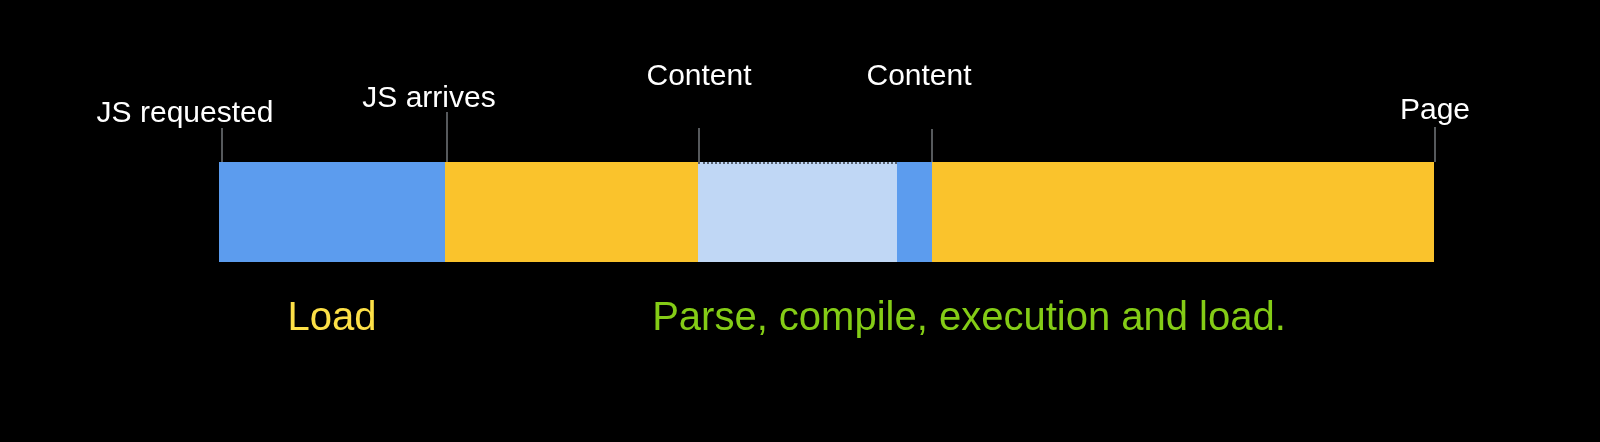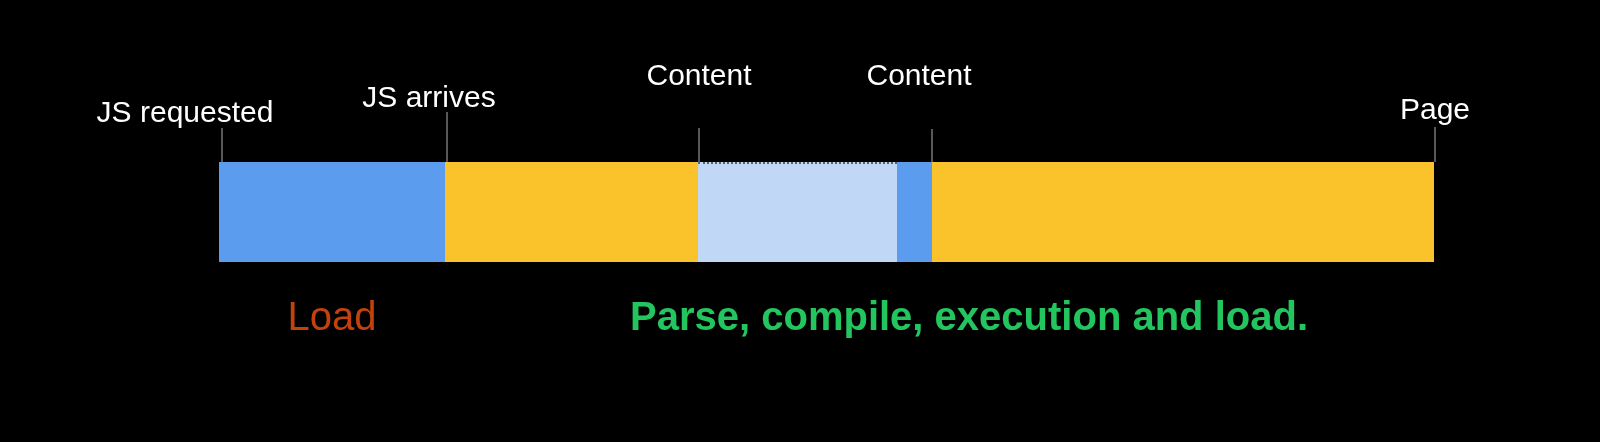--- a/index.html
+++ b/index.html
@@ -99,16 +99,16 @@
   <div class="tick t5" style="background: rgb(86, 89, 92);"></div>
 
   <div class="bar">
     <div class="segment" style="background: rgb(92, 156, 238); width: 226px;"></div>
     <div class="segment" style="background: rgb(250, 195, 44); width: 253px;"></div>
     <div class="segment dotted-top" style="background: rgb(192, 215, 245); width: 199px;"></div>
     <div class="segment" style="background: rgb(92, 156, 238); width: 35px;"></div>
     <div class="segment" style="background: rgb(250, 195, 44); width: 502px;"></div>
   </div>
 
-  <div class="phase p1" style="color: #c2410c;">Load</div>
-  <div class="phase p2" style="color: #22c55e; font-weight: bold;">Parse, compile, execution and load.</div>
+  <div class="phase p1" style="color: #fde047;">Load</div>
+  <div class="phase p2" style="color: #84cc16;">Parse, compile, execution and load.</div>
 
 </div>
 
 </body></html>

